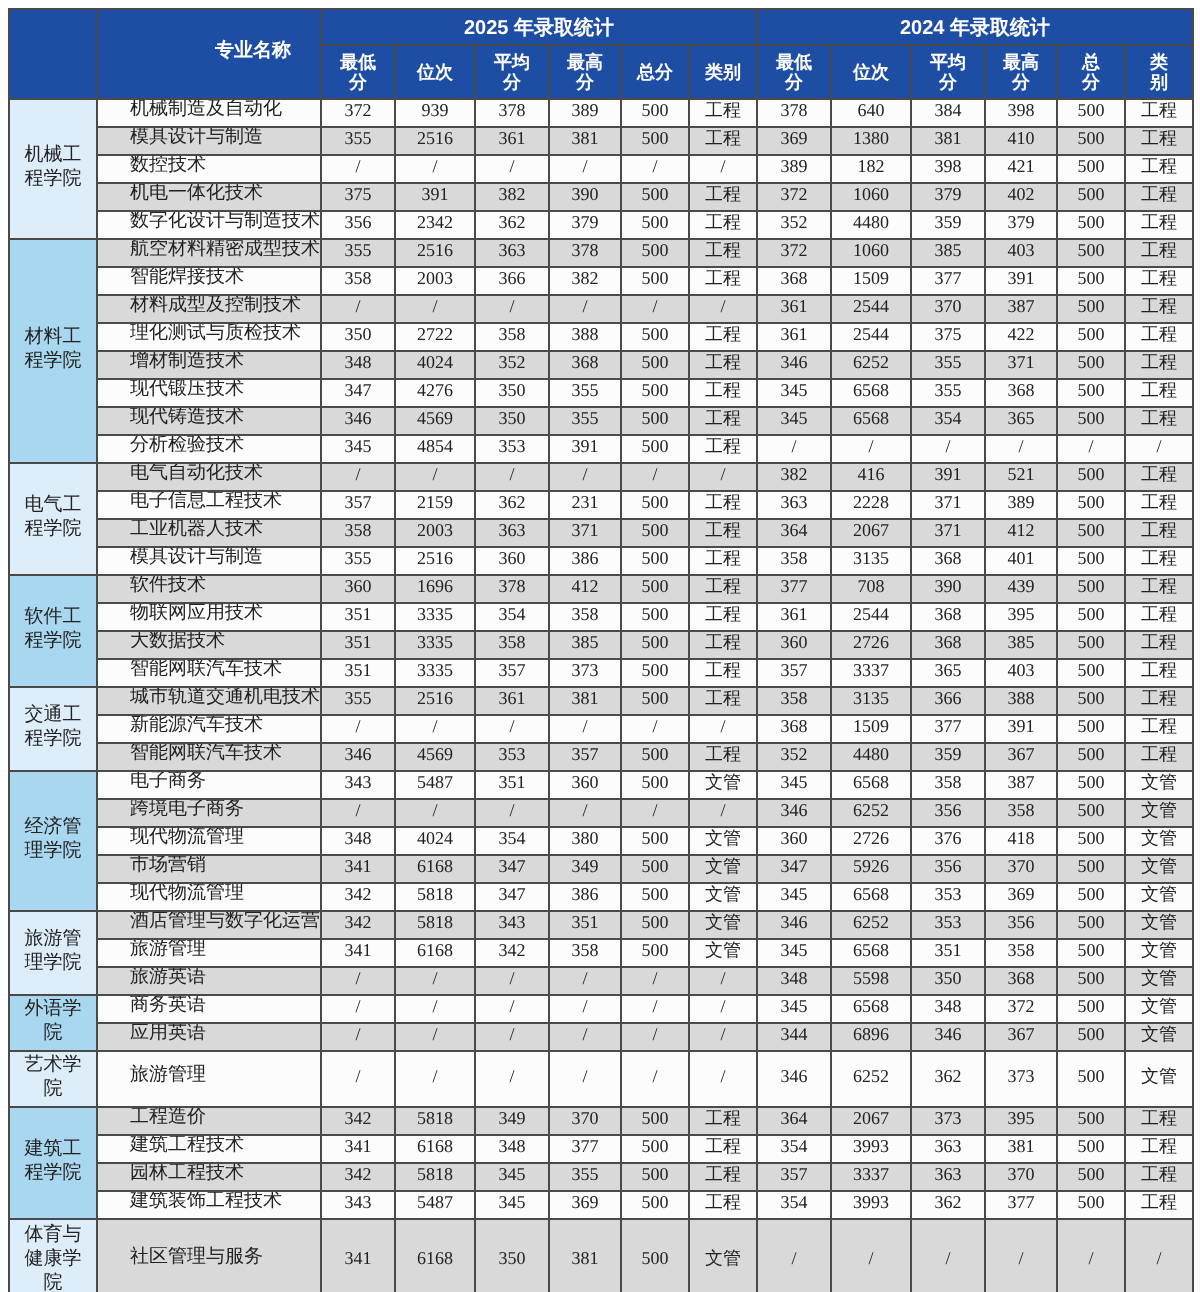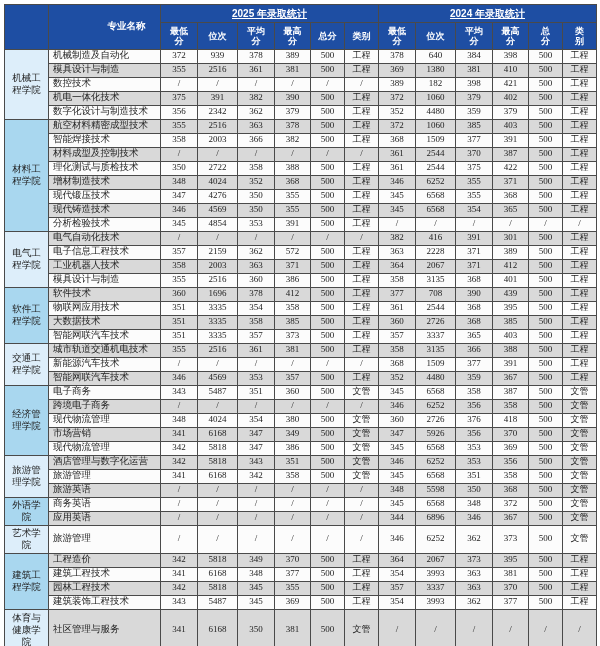--- a/index.html
+++ b/index.html
@@ -21,34 +21,34 @@
   }
   th,td{
     border:1px solid var(--border);
     padding:0;text-align:center;vertical-align:middle;
     overflow:hidden;
   }
   thead th{
     background:var(--header-bg);color:var(--header-text);
     font-weight:bold;white-space:pre-line;
   }
-  .group-th{font-size:10px;height:16px;text-decoration:underline;}
+  .group-th{font-size:10px;height:16px;}
   .span-th{font-size:9.5px;line-height:1.15;padding-left:44px;}
   .sub-th{font-size:9px;height:24px;line-height:1.15;}
   tbody td{
     font-family:"Liberation Serif","DejaVu Serif",serif;
     font-size:9px;color:#222;height:13px;line-height:1.05;
   }
   td.college{
     font-size:9.5px;white-space:pre-line;line-height:1.3;
     font-family:"Liberation Sans","DejaVu Sans",sans-serif;
   }
   td.college-light{background:var(--college-light);}
   td.college-blue{background:var(--college-blue);}
-  td.major{text-align:left;padding-left:4px;font-size:9.5px;}
+  td.major{text-align:left;padding-left:16px;font-size:9.5px;}
   td.base{background:var(--row-base);}
   td.alt{background:var(--row-alt);}
 </style>
 </head>
 <body>
 
 <div class="page">
   <table>
     <colgroup id="cols">
         <col style="width: 44px;">
@@ -303,30 +303,30 @@
           <td class="major alt">电气自动化技术</td>
           <td class="stat alt">/</td>
           <td class="stat alt">/</td>
           <td class="stat alt">/</td>
           <td class="stat alt">/</td>
           <td class="stat alt">/</td>
           <td class="stat alt">/</td>
           <td class="stat alt">382</td>
           <td class="stat alt">416</td>
           <td class="stat alt">391</td>
-          <td class="stat alt">301</td>
+          <td class="stat alt">521</td>
           <td class="stat alt">500</td>
           <td class="stat alt">工程</td>
         </tr>
         <tr>
           <td class="major base">电子信息工程技术</td>
           <td class="stat base">357</td>
           <td class="stat base">2159</td>
           <td class="stat base">362</td>
-          <td class="stat base">572</td>
+          <td class="stat base">231</td>
           <td class="stat base">500</td>
           <td class="stat base">工程</td>
           <td class="stat base">363</td>
           <td class="stat base">2228</td>
           <td class="stat base">371</td>
           <td class="stat base">389</td>
           <td class="stat base">500</td>
           <td class="stat base">工程</td>
         </tr>
         <tr>

